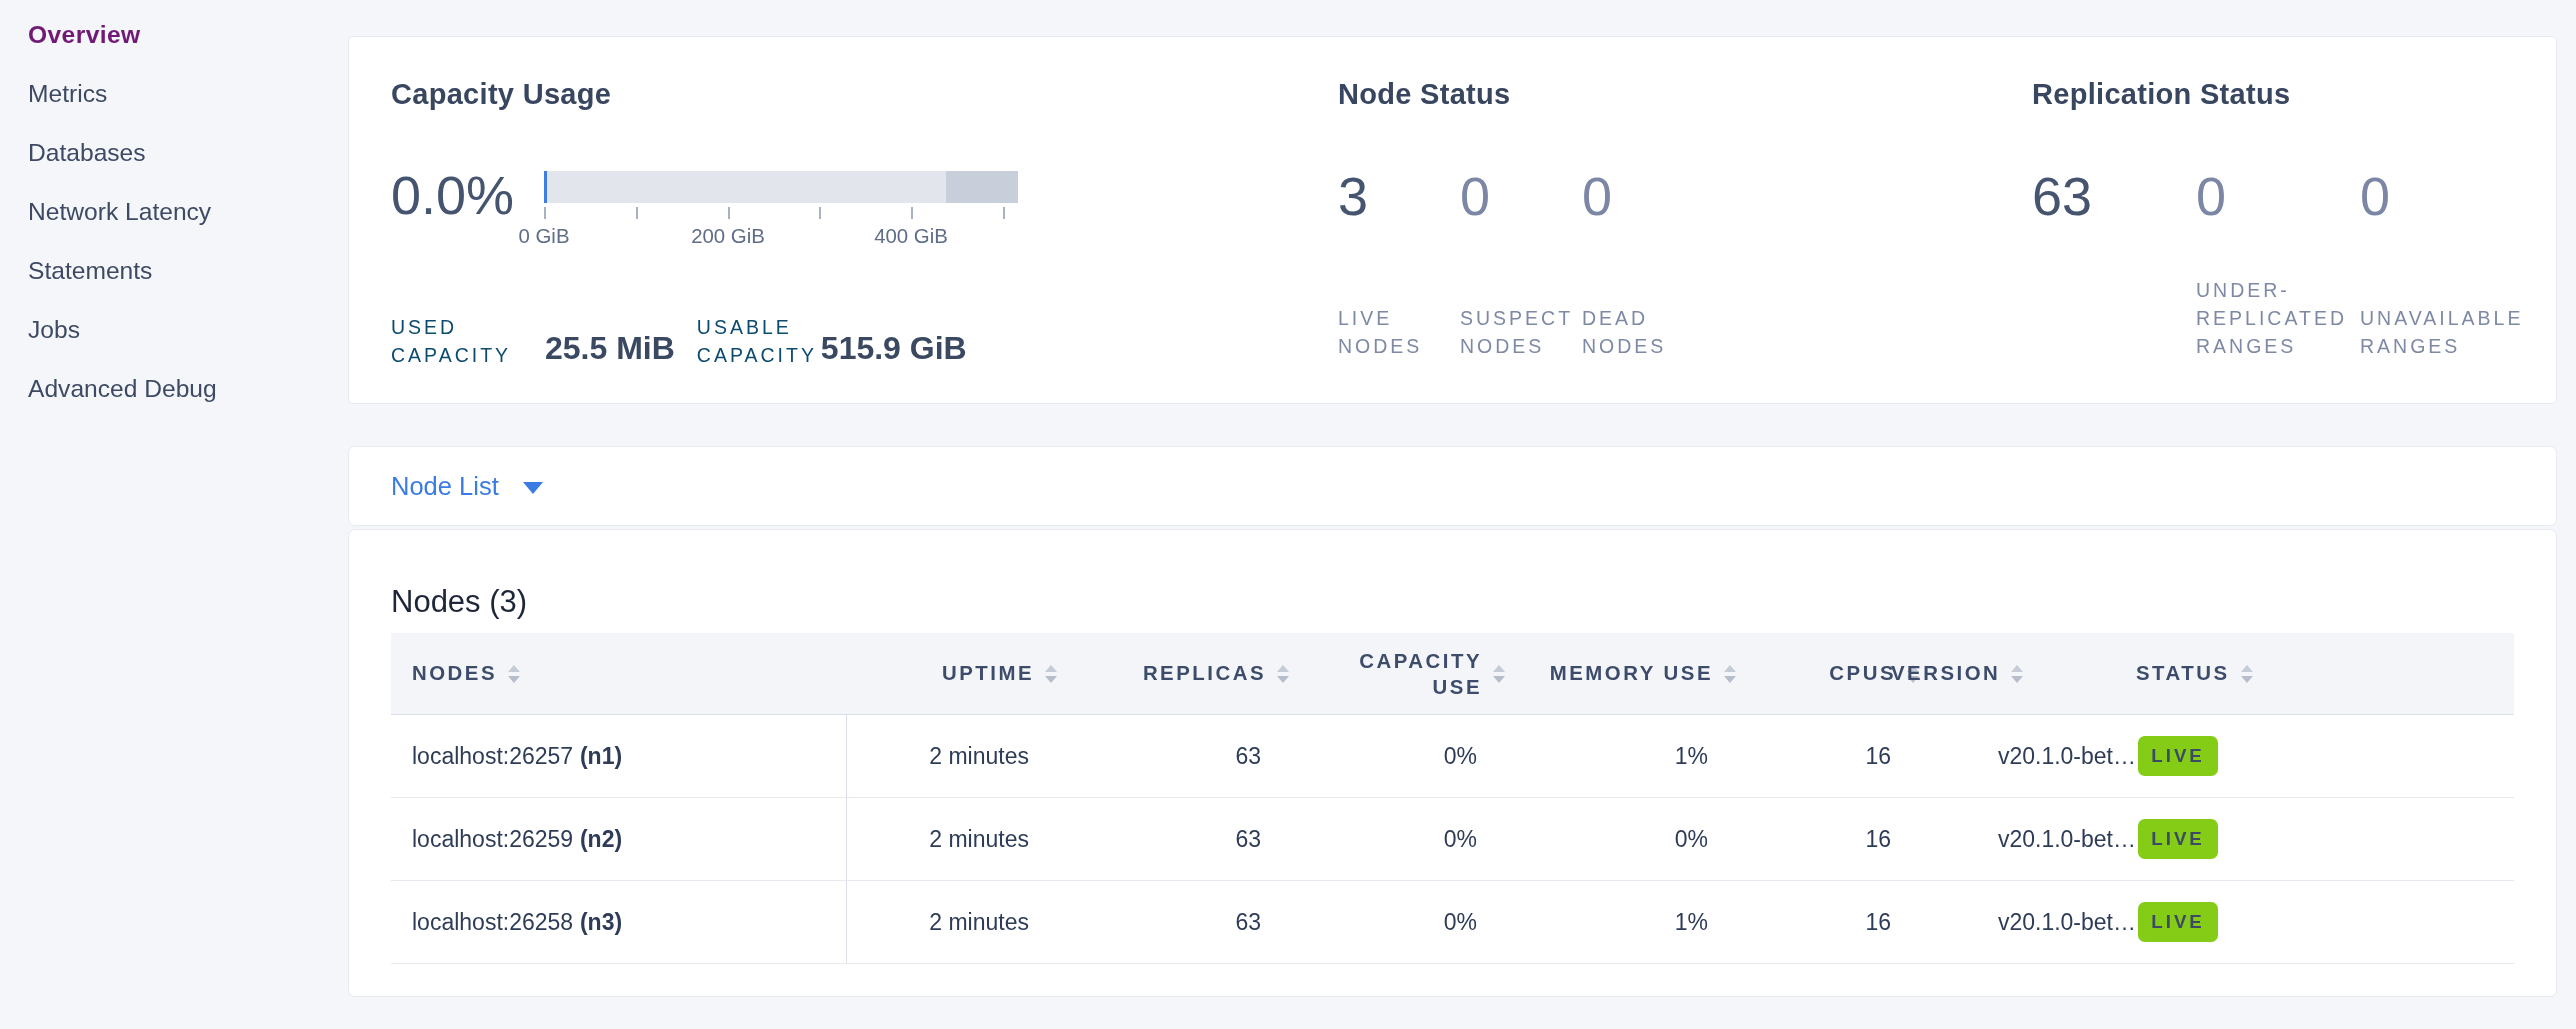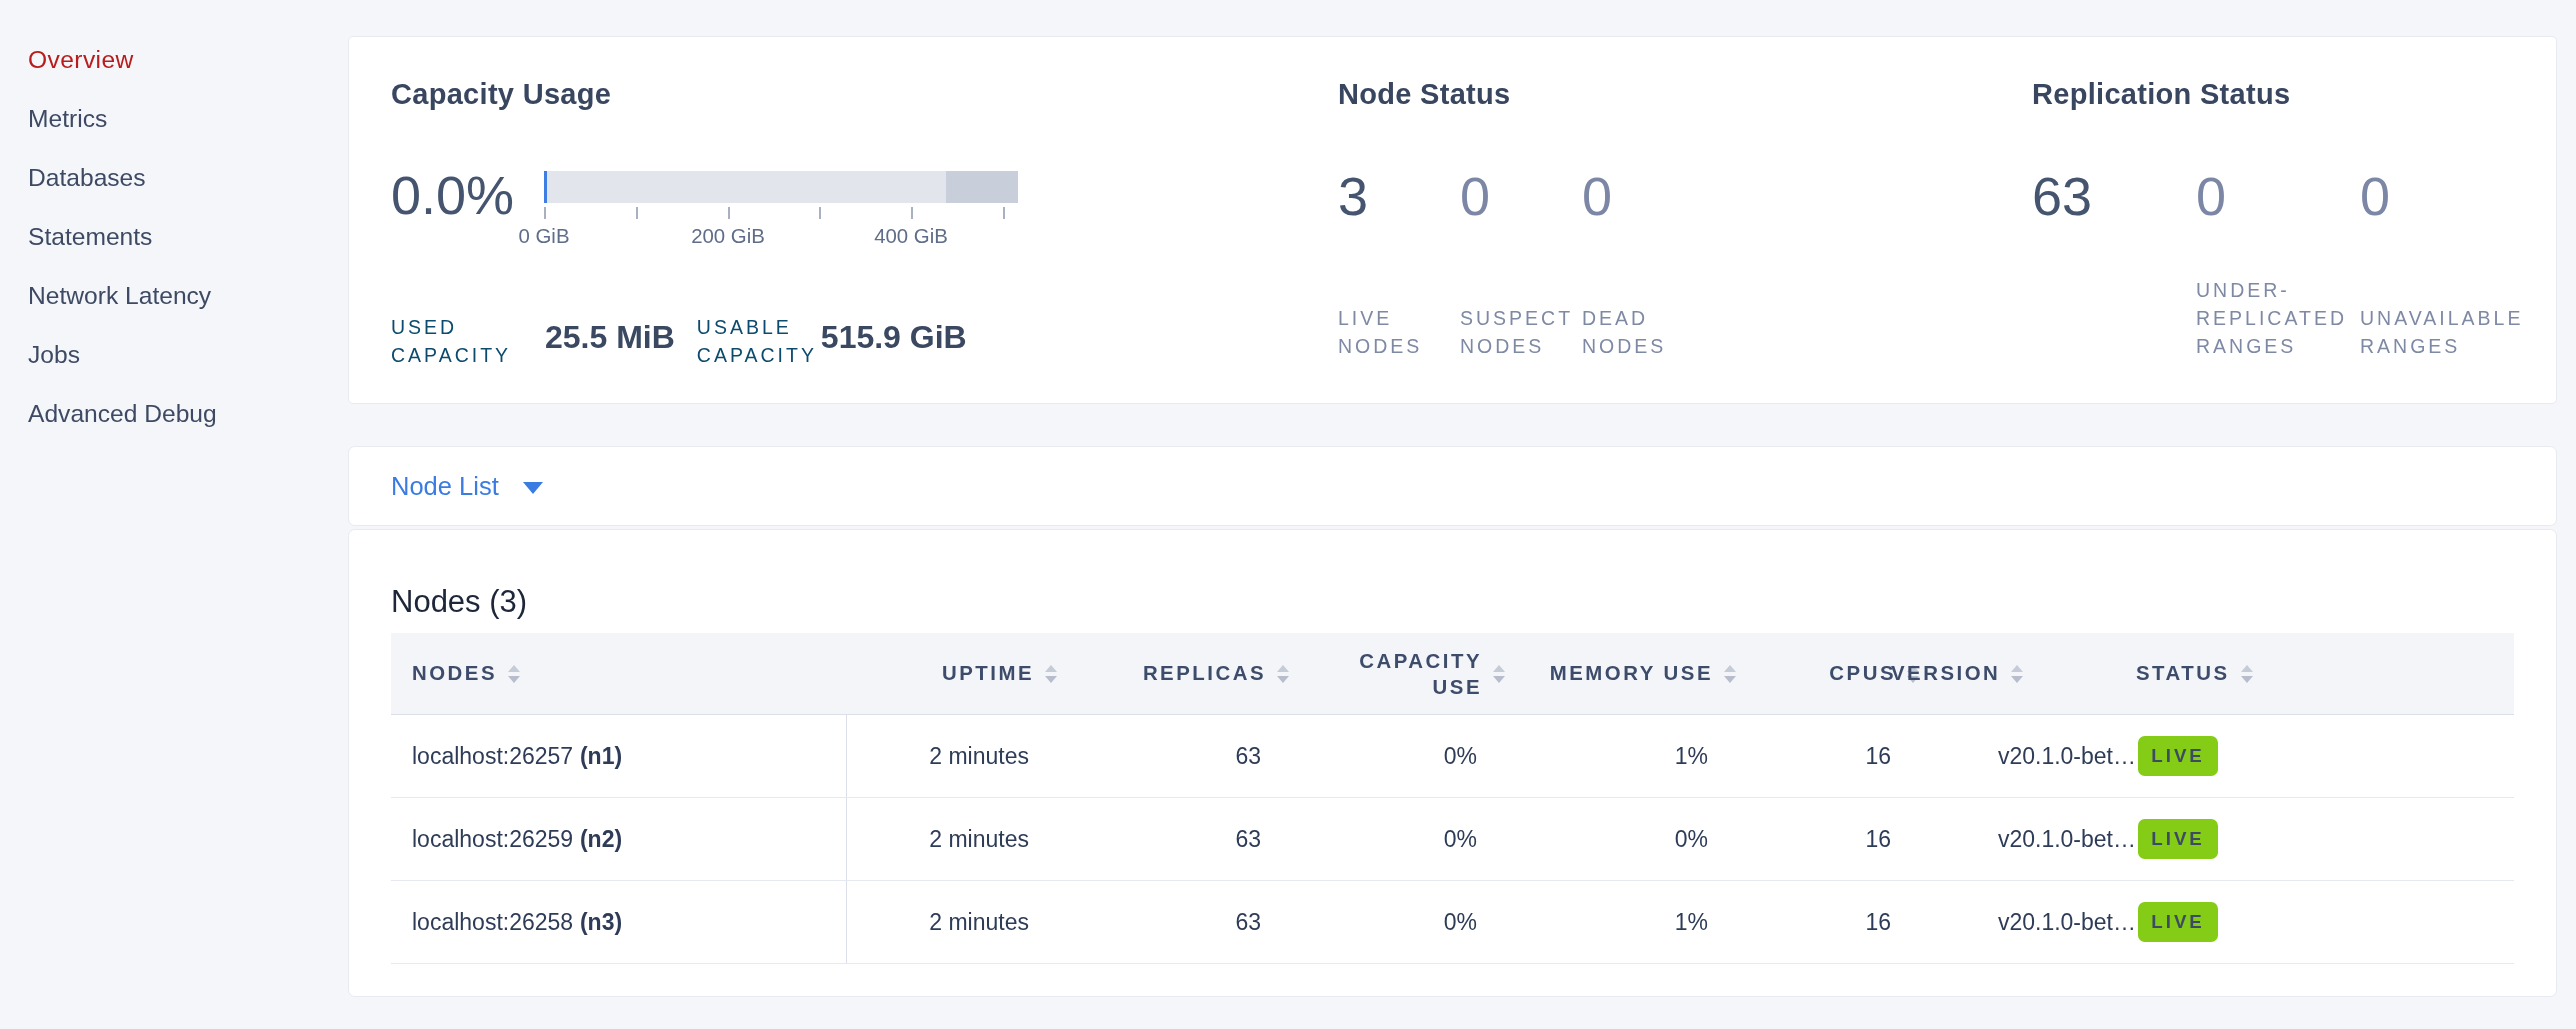--- a/index.html
+++ b/index.html
@@ -7,21 +7,21 @@
     width:2576px;height:1030px;overflow:hidden;
     background:#f4f6fa;
     font-family:"Liberation Sans",sans-serif;
     color:#3a4a66;
   }
   .page{display:flex;width:2576px;height:1030px;}
 
   
   .sidebar{width:348px;flex:none;padding-top:17px;box-sizing:border-box;}
   .nav-item{height:59px;padding-left:28px;font-size:24.6px;line-height:36px;color:#3e4a63;cursor:pointer;}
-  .nav-item.active{color:#b91c1c;font-weight:400;letter-spacing:0.4px;margin-top:25px;}
+  .nav-item.active{color:#701a75;font-weight:700;letter-spacing:0.4px;}
 
   
   .main{flex:1;padding:36px 19.5px 0 0;box-sizing:border-box;}
   .card{background:#ffffff;border:1.7px solid #e7eaf0;border-radius:5.1px;box-sizing:border-box;}
 
   
   .stats-card{position:relative;height:368px;margin-bottom:42px;}
   .stat-group{position:absolute;top:41px;}
   .stat-group h2{margin:0;font-size:29px;font-weight:700;color:#394660;letter-spacing:0.3px;}
   .group-capacity{left:42px;width:934px;}
@@ -34,21 +34,21 @@
   .bar-track{position:relative;width:474px;height:32px;background:#e2e5ec;}
   .bar-dark{position:absolute;top:0;height:32px;background:#c9cfda;}
   .bar-used{position:absolute;left:0;top:0;width:3.4px;height:32px;background:#3e7de1;}
   .axis-tick{position:absolute;top:36px;width:1.7px;height:12px;background:#a8b0c2;}
   .axis-tick-label{position:absolute;top:54px;width:136px;margin-left:-68px;text-align:center;
     font-size:20.4px;color:#5f6d89;}
 
   .cap-stats{position:absolute;left:0;top:235px;display:flex;align-items:flex-end;}
   .cap-label{width:154px;font-size:19.5px;line-height:28px;letter-spacing:3px;color:#0c4a6e;}
   .cap-label.second{width:124px;}
-  .cap-value{font-size:32px;font-weight:700;color:#3a4961;line-height:37px;margin-bottom:13px;}
+  .cap-value{font-size:32px;font-weight:700;color:#3a4961;line-height:37px;margin-bottom:2px;}
   .cap-value.first{margin-right:22px;}
 
   .stat-cols{display:flex;margin-top:53px;}
   .group-nodes .stat-col{width:122px;}
   .group-repl .stat-col{width:164px;}
   .stat-value{font-size:54px;line-height:65px;font-weight:500;color:#45546f;}
   .stat-value.muted{color:#7b87a5;}
   .stat-label{height:131px;display:flex;align-items:flex-end;font-size:19.5px;line-height:28px;
     letter-spacing:3px;color:#7e89a4;padding-right:13.6px;box-sizing:border-box;}
 
@@ -84,22 +84,22 @@
     font-size:18.7px;font-weight:700;letter-spacing:3px;color:#3d4a66;}
 </style>
 </head>
 <body>
 
 <div class="page">
   <nav class="sidebar">
       <div class="nav-item active">Overview</div>
       <div class="nav-item">Metrics</div>
       <div class="nav-item">Databases</div>
+      <div class="nav-item">Network Latency</div>
       <div class="nav-item">Statements</div>
-      <div class="nav-item">Network Latency</div>
       <div class="nav-item">Jobs</div>
       <div class="nav-item">Advanced Debug</div>
     </nav>
 
   <main class="main">
 
     <section class="card stats-card">
 
       <div class="stat-group group-capacity">
         <h2>Capacity Usage</h2>

